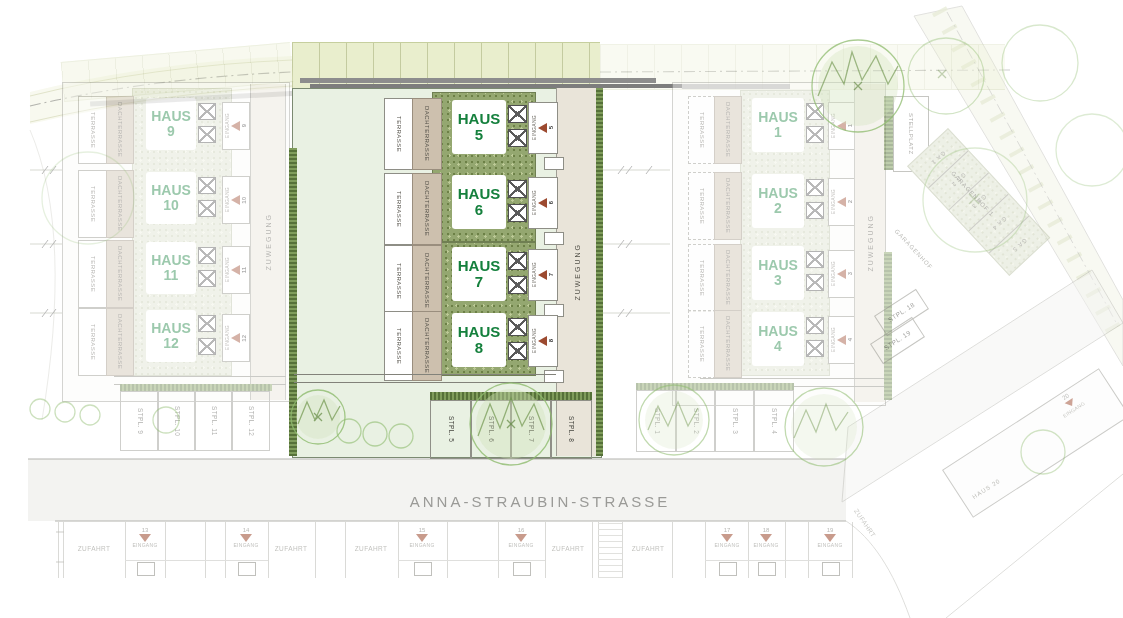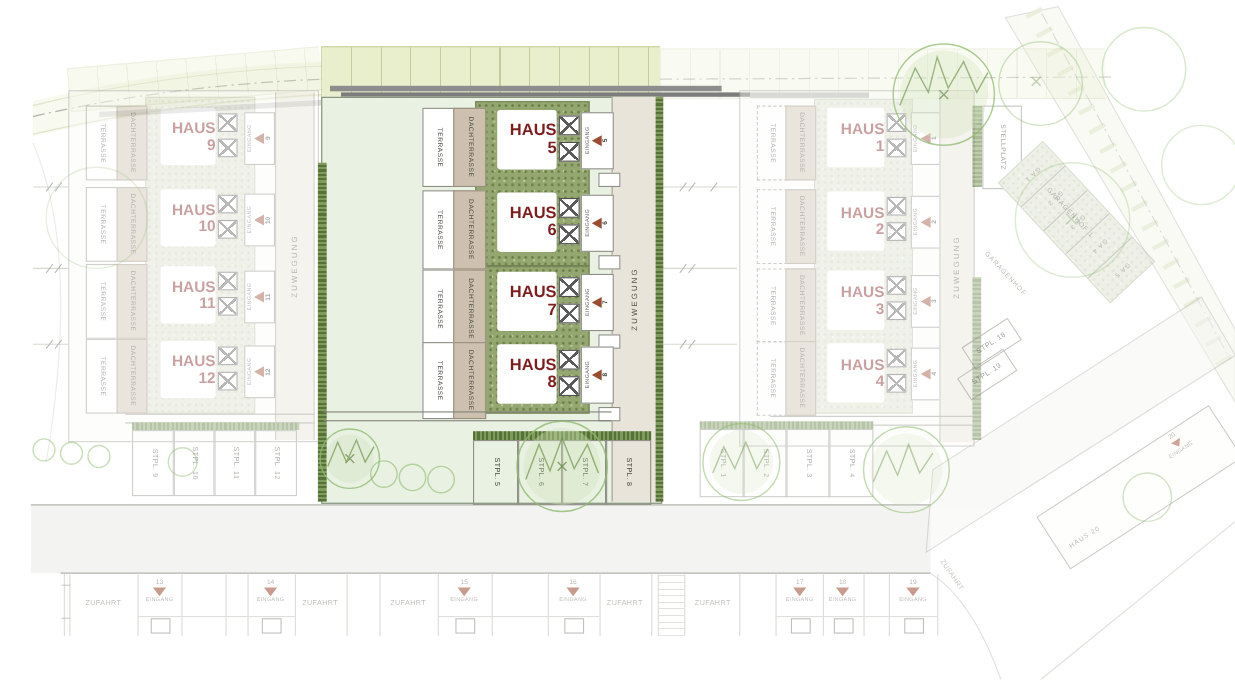--- a/index.html
+++ b/index.html
@@ -13,22 +13,22 @@
   .cell.dashed{border-style:dashed;background:rgba(255,255,255,.6)}
   .tan{background:#cdc0ae;border:1px solid #9a8e7e}
   .lab6{font-size:6px;color:#55524a;letter-spacing:.5px;line-height:1}
   .lab5{font-size:5px;color:#6a675f;letter-spacing:.3px;line-height:1}
   .garden{background-color:#94a770;border:1px solid #6f7f52;
     background-image:radial-gradient(#6c8046 1px,transparent 1.4px),radial-gradient(#bcc996 1px,transparent 1.4px);
     background-size:6px 6px,9px 9px;background-position:0 0,3px 4px}
   .garden-f{background-color:#dde2cf;border:1px solid #b9c0a6;
     background-image:radial-gradient(#c6cdaf 1px,transparent 1.4px),radial-gradient(#edf0de 1px,transparent 1.4px);
     background-size:6px 6px,9px 9px;background-position:0 0,3px 4px}
-  .house{background:#fff;border-radius:3px;display:flex;flex-direction:column;align-items:flex-end;
-    justify-content:center;font-weight:bold;color:#7f1d1d;font-size:15px;line-height:1.1}
+  .house{background:#fff;border-radius:3px;display:flex;flex-direction:column;align-items:center;
+    justify-content:center;font-weight:bold;color:#15803d;font-size:15px;line-height:1.1}
   .xbox{background:linear-gradient(to top right,transparent 45%,#5a5a5a 45%,#5a5a5a 55%,transparent 55%),
     linear-gradient(to bottom right,transparent 45%,#5a5a5a 45%,#5a5a5a 55%,transparent 55%),#fff;
     border:1px solid #4f4f4f}
   .entc{background:#fff;border:1px solid #8e8e86;display:flex;align-items:center;justify-content:center;gap:1px}
   .tri-l{width:0;height:0;border-top:5px solid transparent;border-bottom:5px solid transparent;border-right:9px solid #9c4a30}
   .tri-d{width:0;height:0;border-left:6px solid transparent;border-right:6px solid transparent;border-top:8px solid #9c4a30}
   .num{font-size:6px;font-weight:700;color:#3e3e3e;line-height:1}
   .path{background:#e9e4d9;border-left:1px solid #a09e95;border-right:1px solid #a09e95}
   .path-lab{font-size:7px;color:#55534b;letter-spacing:2px}
   .hedge-h{background:repeating-linear-gradient(90deg,#567139 0 2px,#7f9c5b 2px 4px)}
@@ -445,20 +445,21 @@
       <span class="abs gc-lab" style="left:10px;top:36px;white-space:nowrap">HAUS 20</span>
       <div class="abs entb" style="left:130px;top:2px">
         <span class="n">20</span>
         <span class="tri-d" style="transform:scale(.8)"></span>
         <span class="e">EINGANG</span>
       </div>
     </div>
     <div class="abs zlab" style="left:858px;top:508px;transform:rotate(56deg);transform-origin:0 0;white-space:nowrap">ZUFAHRT</div>
   </div>
 
+  <div class="abs street-label" style="left:370px;top:493px;width:340px">ANNA-STRAUBIN-STRASSE</div>
 
   <div class="abs l55" style="left:0;top:0;width:1123px;height:618px">
     <div class="abs divv" style="left:58px;top:522px;height:56px"></div>
       <div class="abs divv" style="left:63px;top:522px;height:56px"></div>
     <div class="abs divv" style="left:125px;top:522px;height:56px"></div>
       <div class="abs divv" style="left:165px;top:522px;height:56px"></div>
     <div class="abs divv" style="left:205px;top:522px;height:56px"></div>
       <div class="abs divv" style="left:225px;top:522px;height:56px"></div>
     <div class="abs divv" style="left:268px;top:522px;height:56px"></div>
       <div class="abs divv" style="left:315px;top:522px;height:56px"></div>

